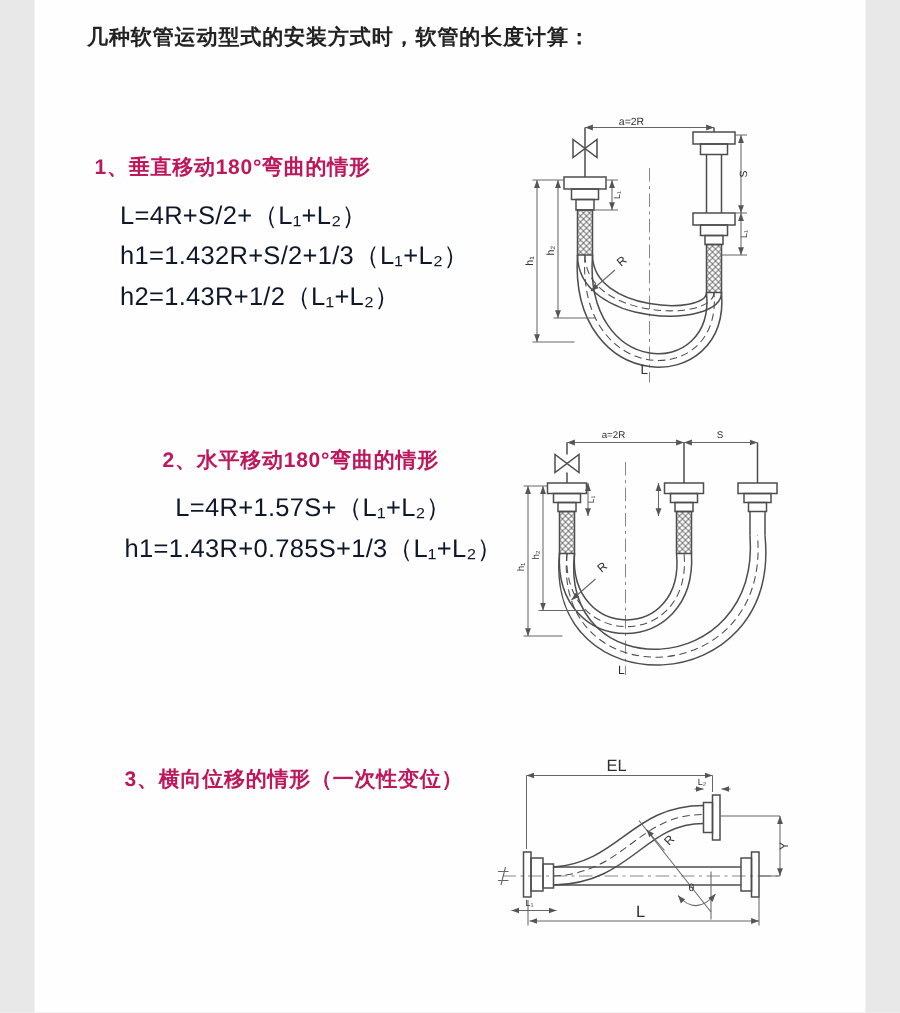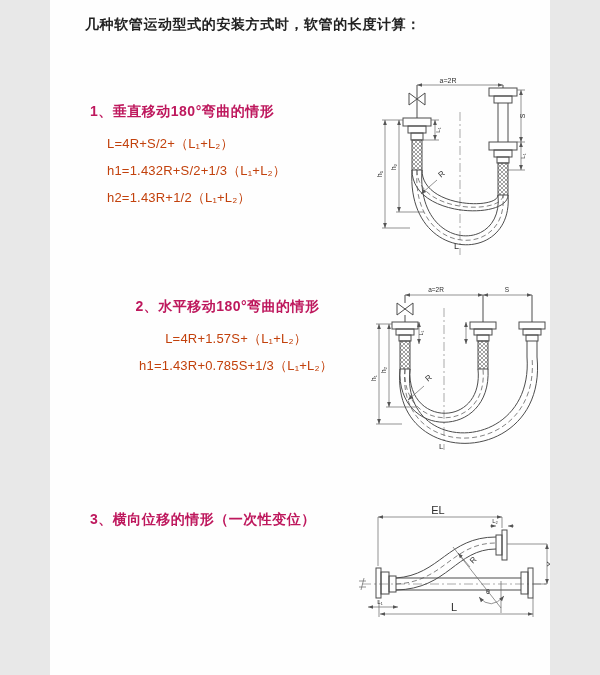--- a/index.html
+++ b/index.html
@@ -1,30 +1,30 @@
 <!DOCTYPE html>
 <html><head>
 <meta charset="utf-8">
 <style>
   html,body{margin:0;padding:0;background:#e8e8e8;}
   .page{
-    position:relative;width:500px;height:675px;background:#fefefe;
+    position:relative;width:554px;height:675px;background:#fefefe;
     font-family:"Liberation Sans","DejaVu Sans",sans-serif;color:#1e1e1e;
     overflow:hidden;margin:0 auto;
   }
   .title{
     position:absolute;left:35px;top:16px;font-size:14px;font-weight:700;
     letter-spacing:0.6px;color:#222;
   }
   .text-block{position:absolute;left:40px;width:275px;}
   .text-block .heading{font-size:14px;font-weight:700;letter-spacing:0.5px;margin-bottom:9px;color:#be185d;}
-  .text-block .formula{font-size:13px;font-weight:400;letter-spacing:0.2px;line-height:27px;margin-left:17px;color:#c2410c;}
+  .text-block .formula{font-size:17px;font-weight:400;letter-spacing:0.2px;line-height:27px;margin-left:17px;color:#0f172a;}
   .s1{top:103px;}
   .s2{top:298px;text-align:center;}
-  .s3{top:511px;}
+  .s3{top:511px;margin-left:20px;}
   .diag{position:absolute;}
   .d1{left:312px;top:72px;}
   .d2{left:312px;top:282px;}
   .d3{left:300px;top:497px;}
   .diag text{fill:#2e2e2e;font-family:"Liberation Sans","DejaVu Sans",sans-serif;}
 </style>
 </head>
 <body>
 
 <div class="page">

